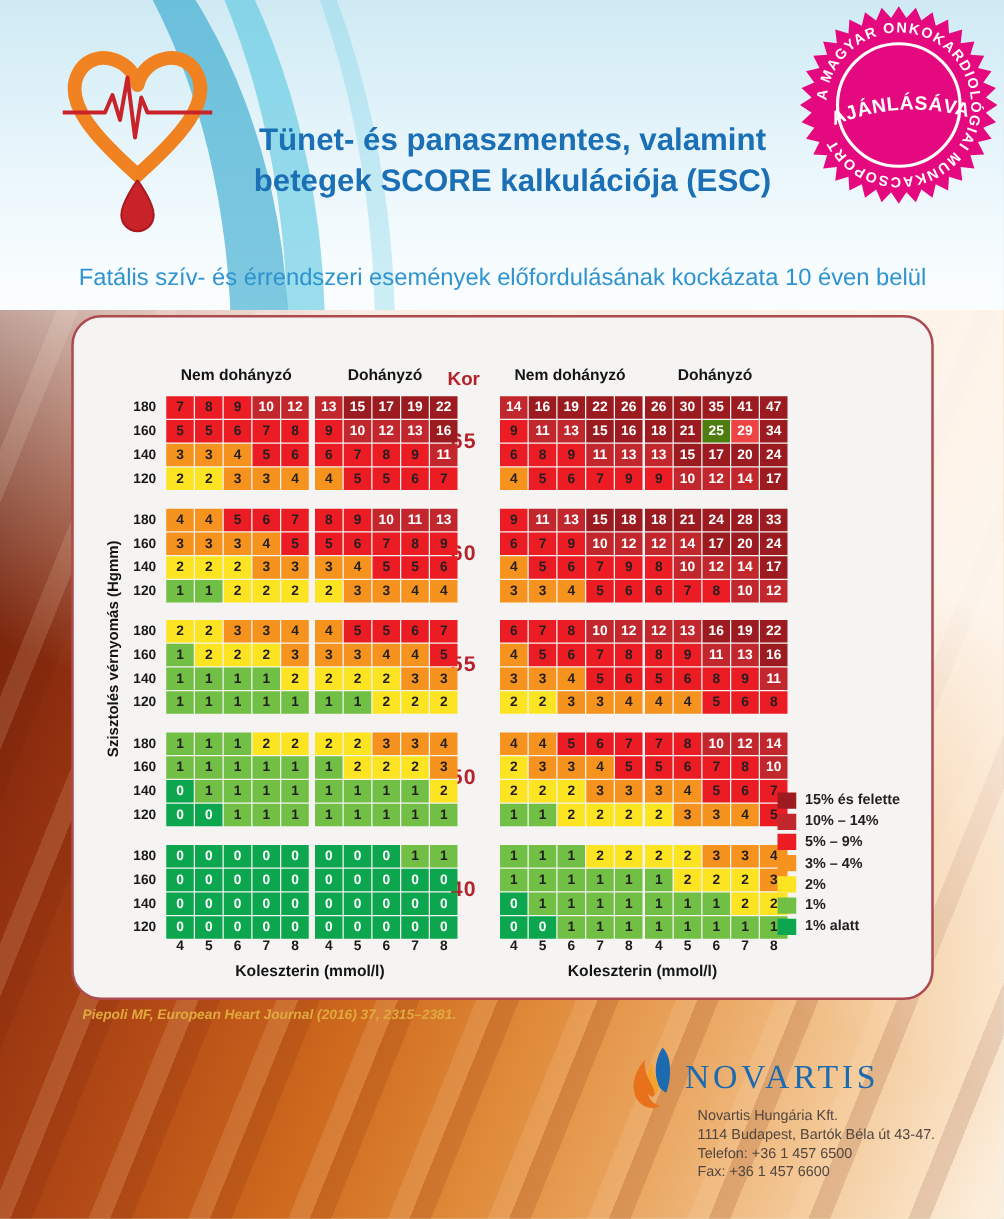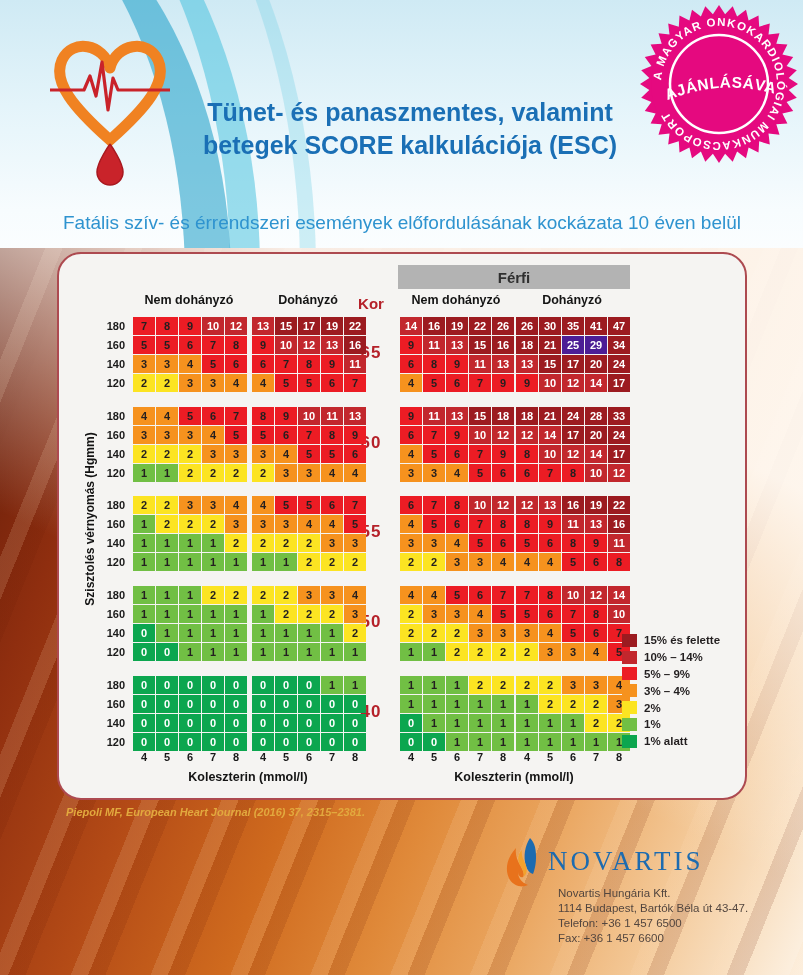--- a/index.html
+++ b/index.html
@@ -106,21 +106,20 @@
     </defs>
     <text font-size="11.5" font-weight="bold" fill="#ffffff" letter-spacing="1.2">
       <textPath href="#ringPath" startOffset="1%">A MAGYAR ONKOKARDIOLÓGIAI MUNKACSOPORT</textPath>
     </text>
     <text font-size="15.5" font-weight="bold" fill="#ffffff" letter-spacing="0.5">
       <textPath href="#ctrPath" startOffset="4%">AJÁNLÁSÁVAL</textPath>
     </text>
   </svg>
 
   <div class="panel">
-    <div class="gbar bar-ferfi">Férfi</div>
     <div class="subh s1">Nem dohányzó</div>
     <div class="subh s2">Dohányzó</div>
     <div class="subh s3">Nem dohányzó</div>
     <div class="subh s4">Dohányzó</div>
     <div class="kor">Kor</div>
 
     <div id="blocks">
         <div class="rowlab" style="top: 63px;">180</div>
         <div class="rowlab" style="top: 82px;">160</div>
         <div class="rowlab" style="top: 101px;">140</div>
@@ -193,22 +192,22 @@
           <div class="cell" style="background: rgb(236, 28, 36); color: rgb(35, 31, 32);">9</div>
         </div>
         <div class="grid" style="left: 457px; top: 63px;">
           <div class="cell" style="background: rgb(156, 27, 32); color: rgb(255, 255, 255);">26</div>
           <div class="cell" style="background: rgb(156, 27, 32); color: rgb(255, 255, 255);">30</div>
           <div class="cell" style="background: rgb(156, 27, 32); color: rgb(255, 255, 255);">35</div>
           <div class="cell" style="background: rgb(156, 27, 32); color: rgb(255, 255, 255);">41</div>
           <div class="cell" style="background: rgb(156, 27, 32); color: rgb(255, 255, 255);">47</div>
           <div class="cell" style="background: rgb(156, 27, 32); color: rgb(255, 255, 255);">18</div>
           <div class="cell" style="background: rgb(156, 27, 32); color: rgb(255, 255, 255);">21</div>
-          <div class="cell" style="background: #4c1d95; color: rgb(255, 255, 255);">25</div>
-          <div class="cell" style="background: #4c1d95; color: rgb(255, 255, 255); text-align: center;">29</div>
+          <div class="cell" style="background: #4d7c0f; color: rgb(255, 255, 255);">25</div>
+          <div class="cell" style="background: #ef4444; color: rgb(255, 255, 255); text-align: center;">29</div>
           <div class="cell" style="background: rgb(156, 27, 32); color: rgb(255, 255, 255);">34</div>
           <div class="cell" style="background: rgb(194, 39, 45); color: rgb(255, 255, 255);">13</div>
           <div class="cell" style="background: rgb(156, 27, 32); color: rgb(255, 255, 255);">15</div>
           <div class="cell" style="background: rgb(156, 27, 32); color: rgb(255, 255, 255);">17</div>
           <div class="cell" style="background: rgb(156, 27, 32); color: rgb(255, 255, 255);">20</div>
           <div class="cell" style="background: rgb(156, 27, 32); color: rgb(255, 255, 255);">24</div>
           <div class="cell" style="background: rgb(236, 28, 36); color: rgb(35, 31, 32);">9</div>
           <div class="cell" style="background: rgb(194, 39, 45); color: rgb(255, 255, 255);">10</div>
           <div class="cell" style="background: rgb(194, 39, 45); color: rgb(255, 255, 255);">12</div>
           <div class="cell" style="background: rgb(194, 39, 45); color: rgb(255, 255, 255);">14</div>

